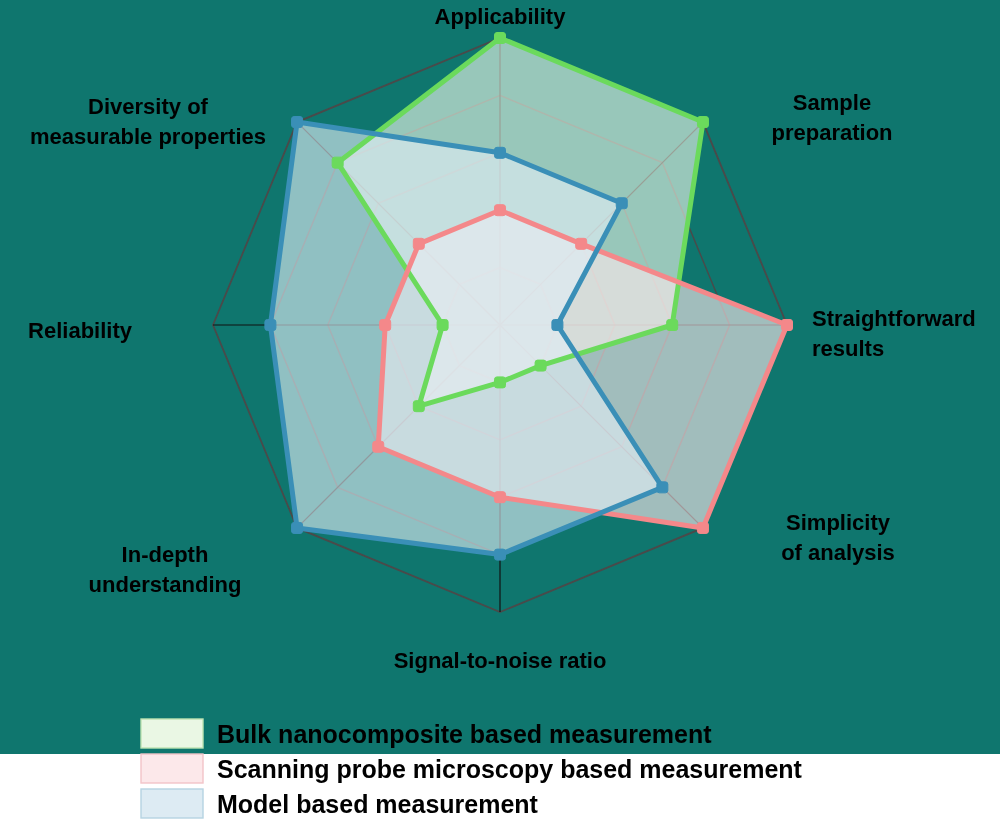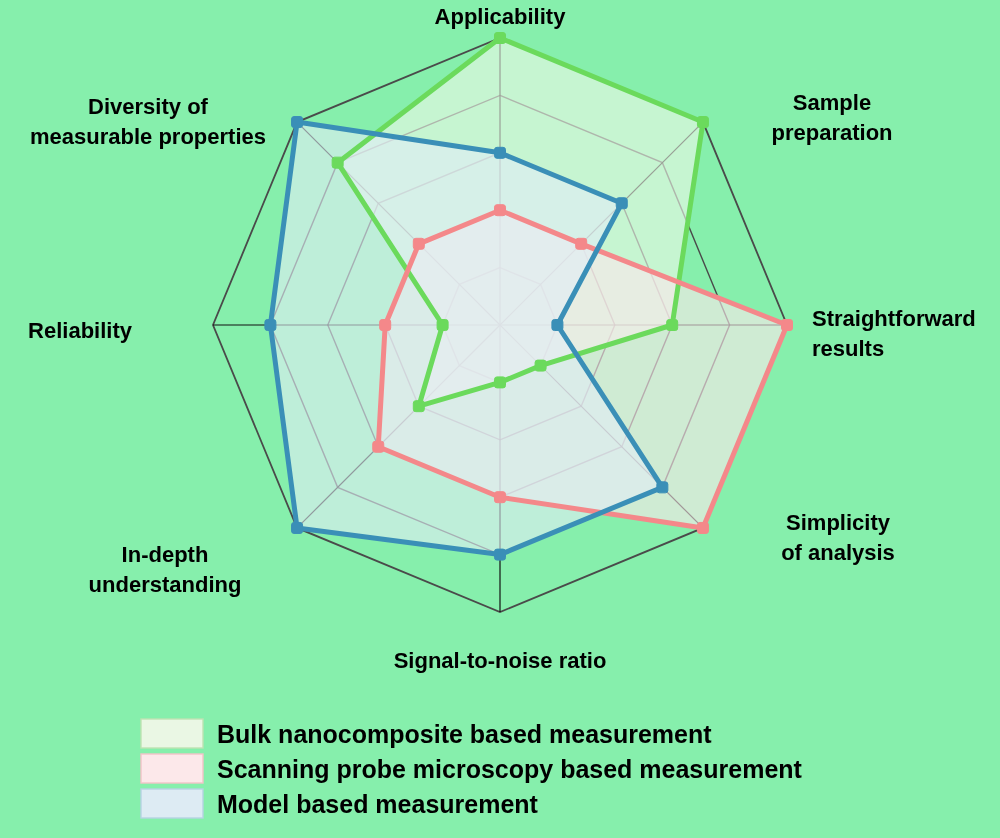--- a/index.html
+++ b/index.html
@@ -2,21 +2,21 @@
 <html><head>
 <meta charset="utf-8">
 <title>Radar Chart</title>
 <style>
   html,body{margin:0;padding:0;background:#ffffff;}
   body{
     width:1000px;height:838px;overflow:hidden;
     font-family:"Liberation Sans","DejaVu Sans",sans-serif;
     -webkit-font-smoothing:antialiased;
   }
-  #page{position:relative;width:1000px;height:838px;background:#86efac;}
+  #page{position:relative;width:1000px;height:754px;background:#0f766e;}
   #chart-svg{position:absolute;left:0;top:0;width:1000px;height:838px;}
   .axis-label{
     font-family:"Liberation Sans","DejaVu Sans",sans-serif;
     font-weight:bold;font-size:22px;fill:#000;
   }
   .legend-label{
     font-family:"Liberation Sans","DejaVu Sans",sans-serif;
     font-weight:bold;font-size:25px;fill:#000;
   }
   .spoke{stroke:#111;stroke-width:1.2;fill:none;}

